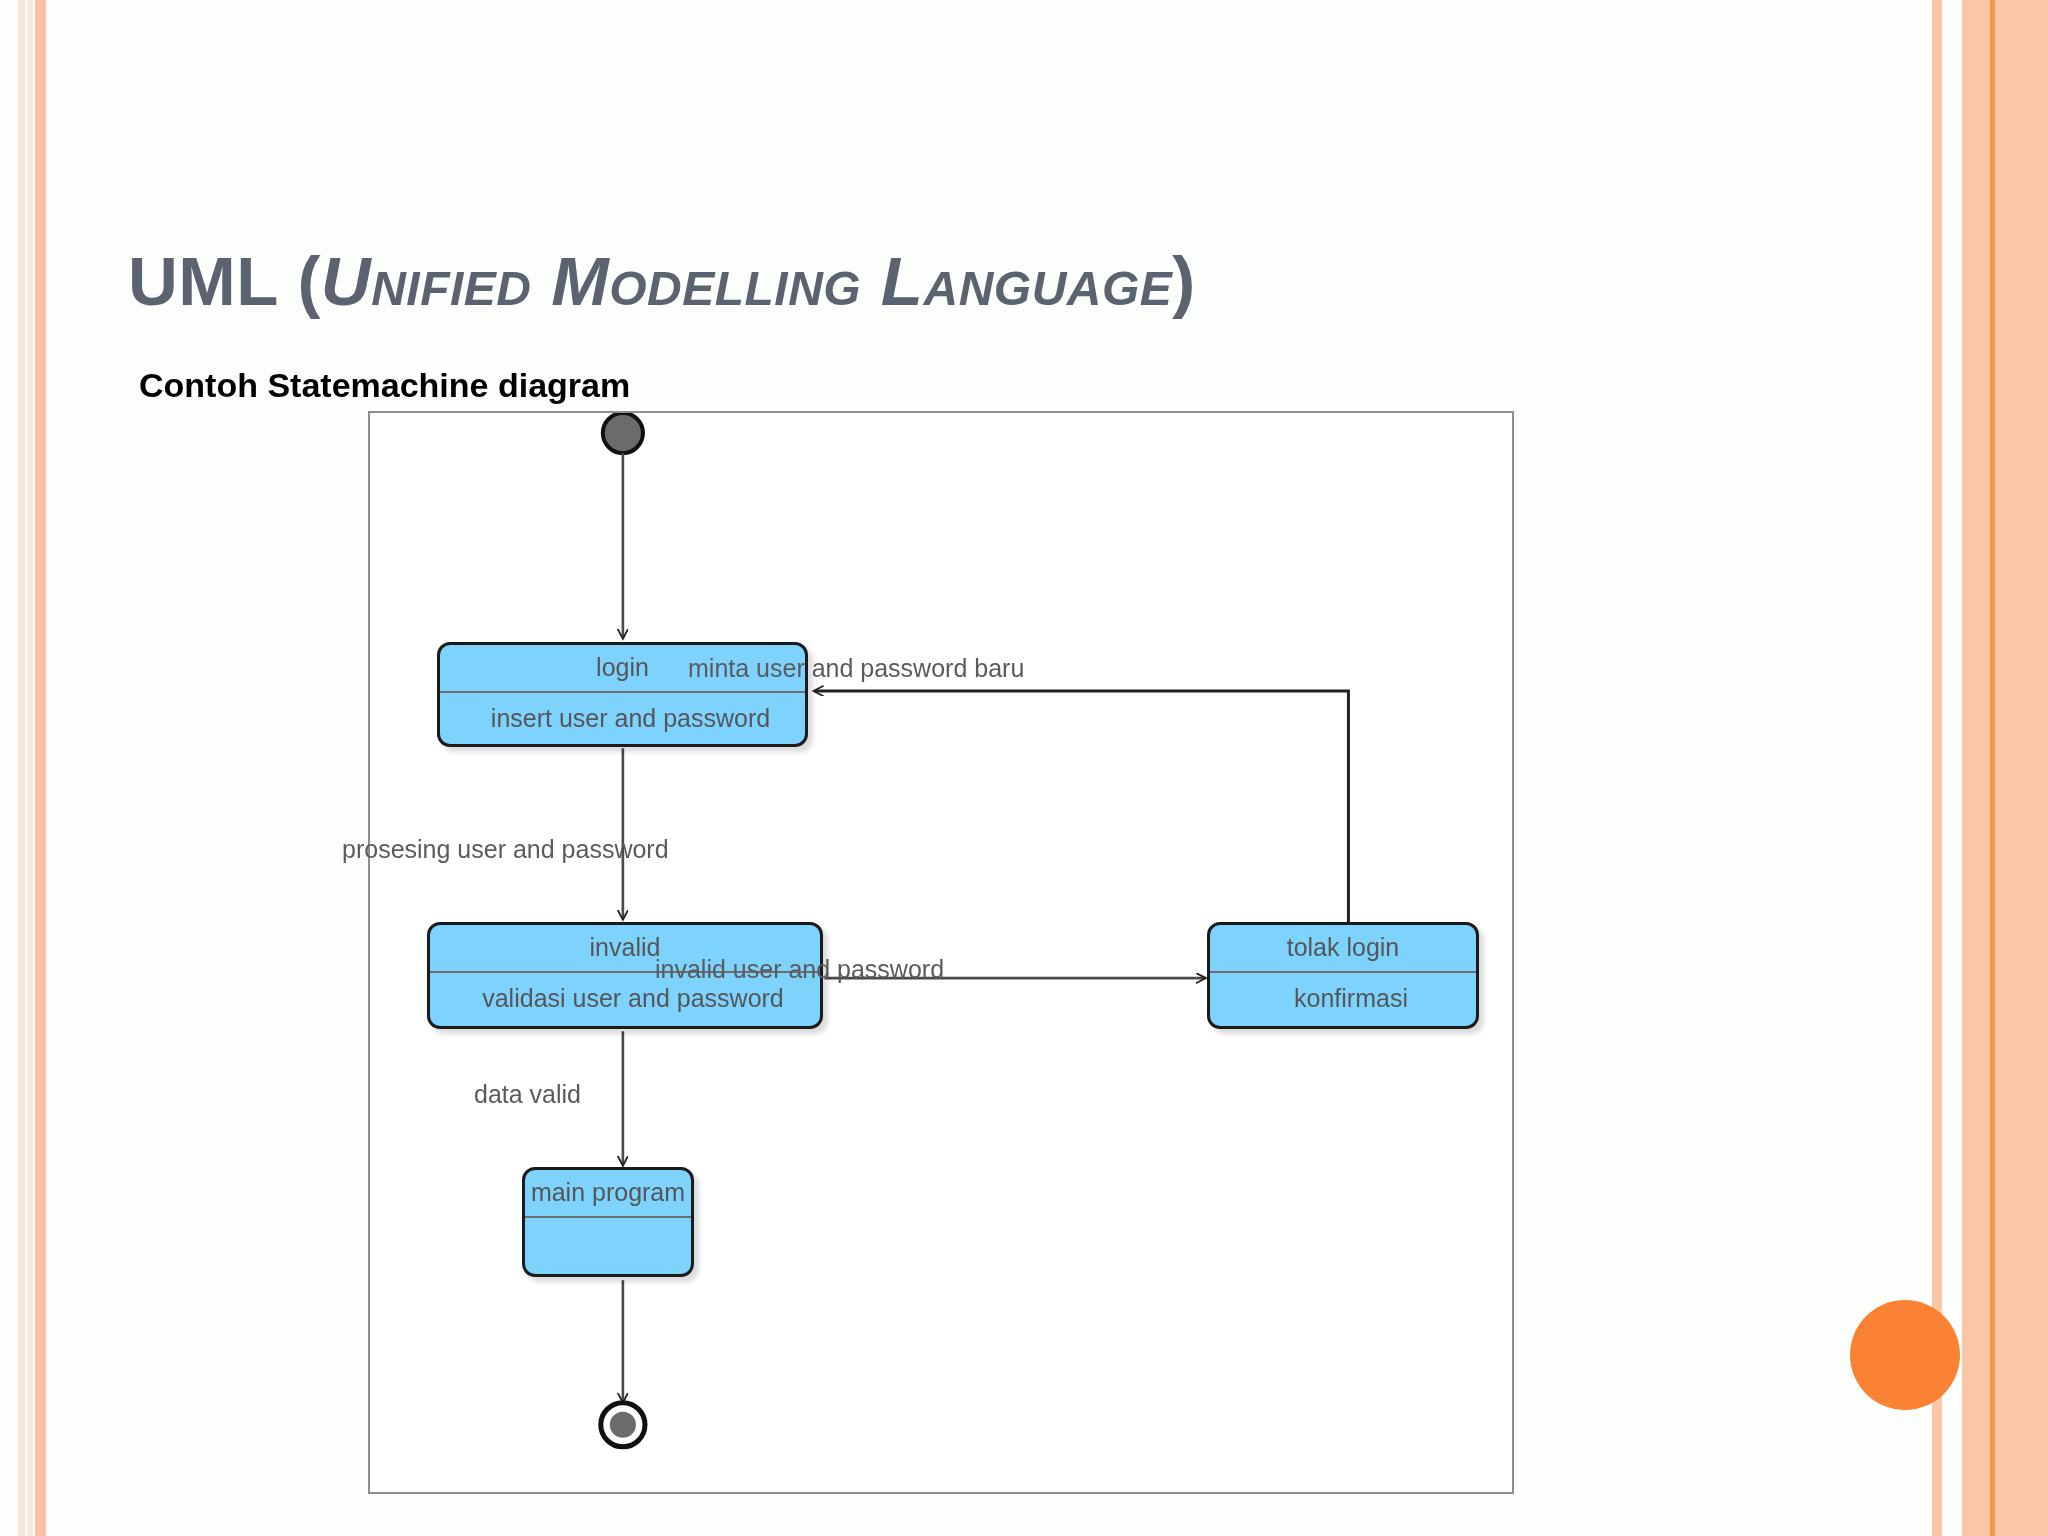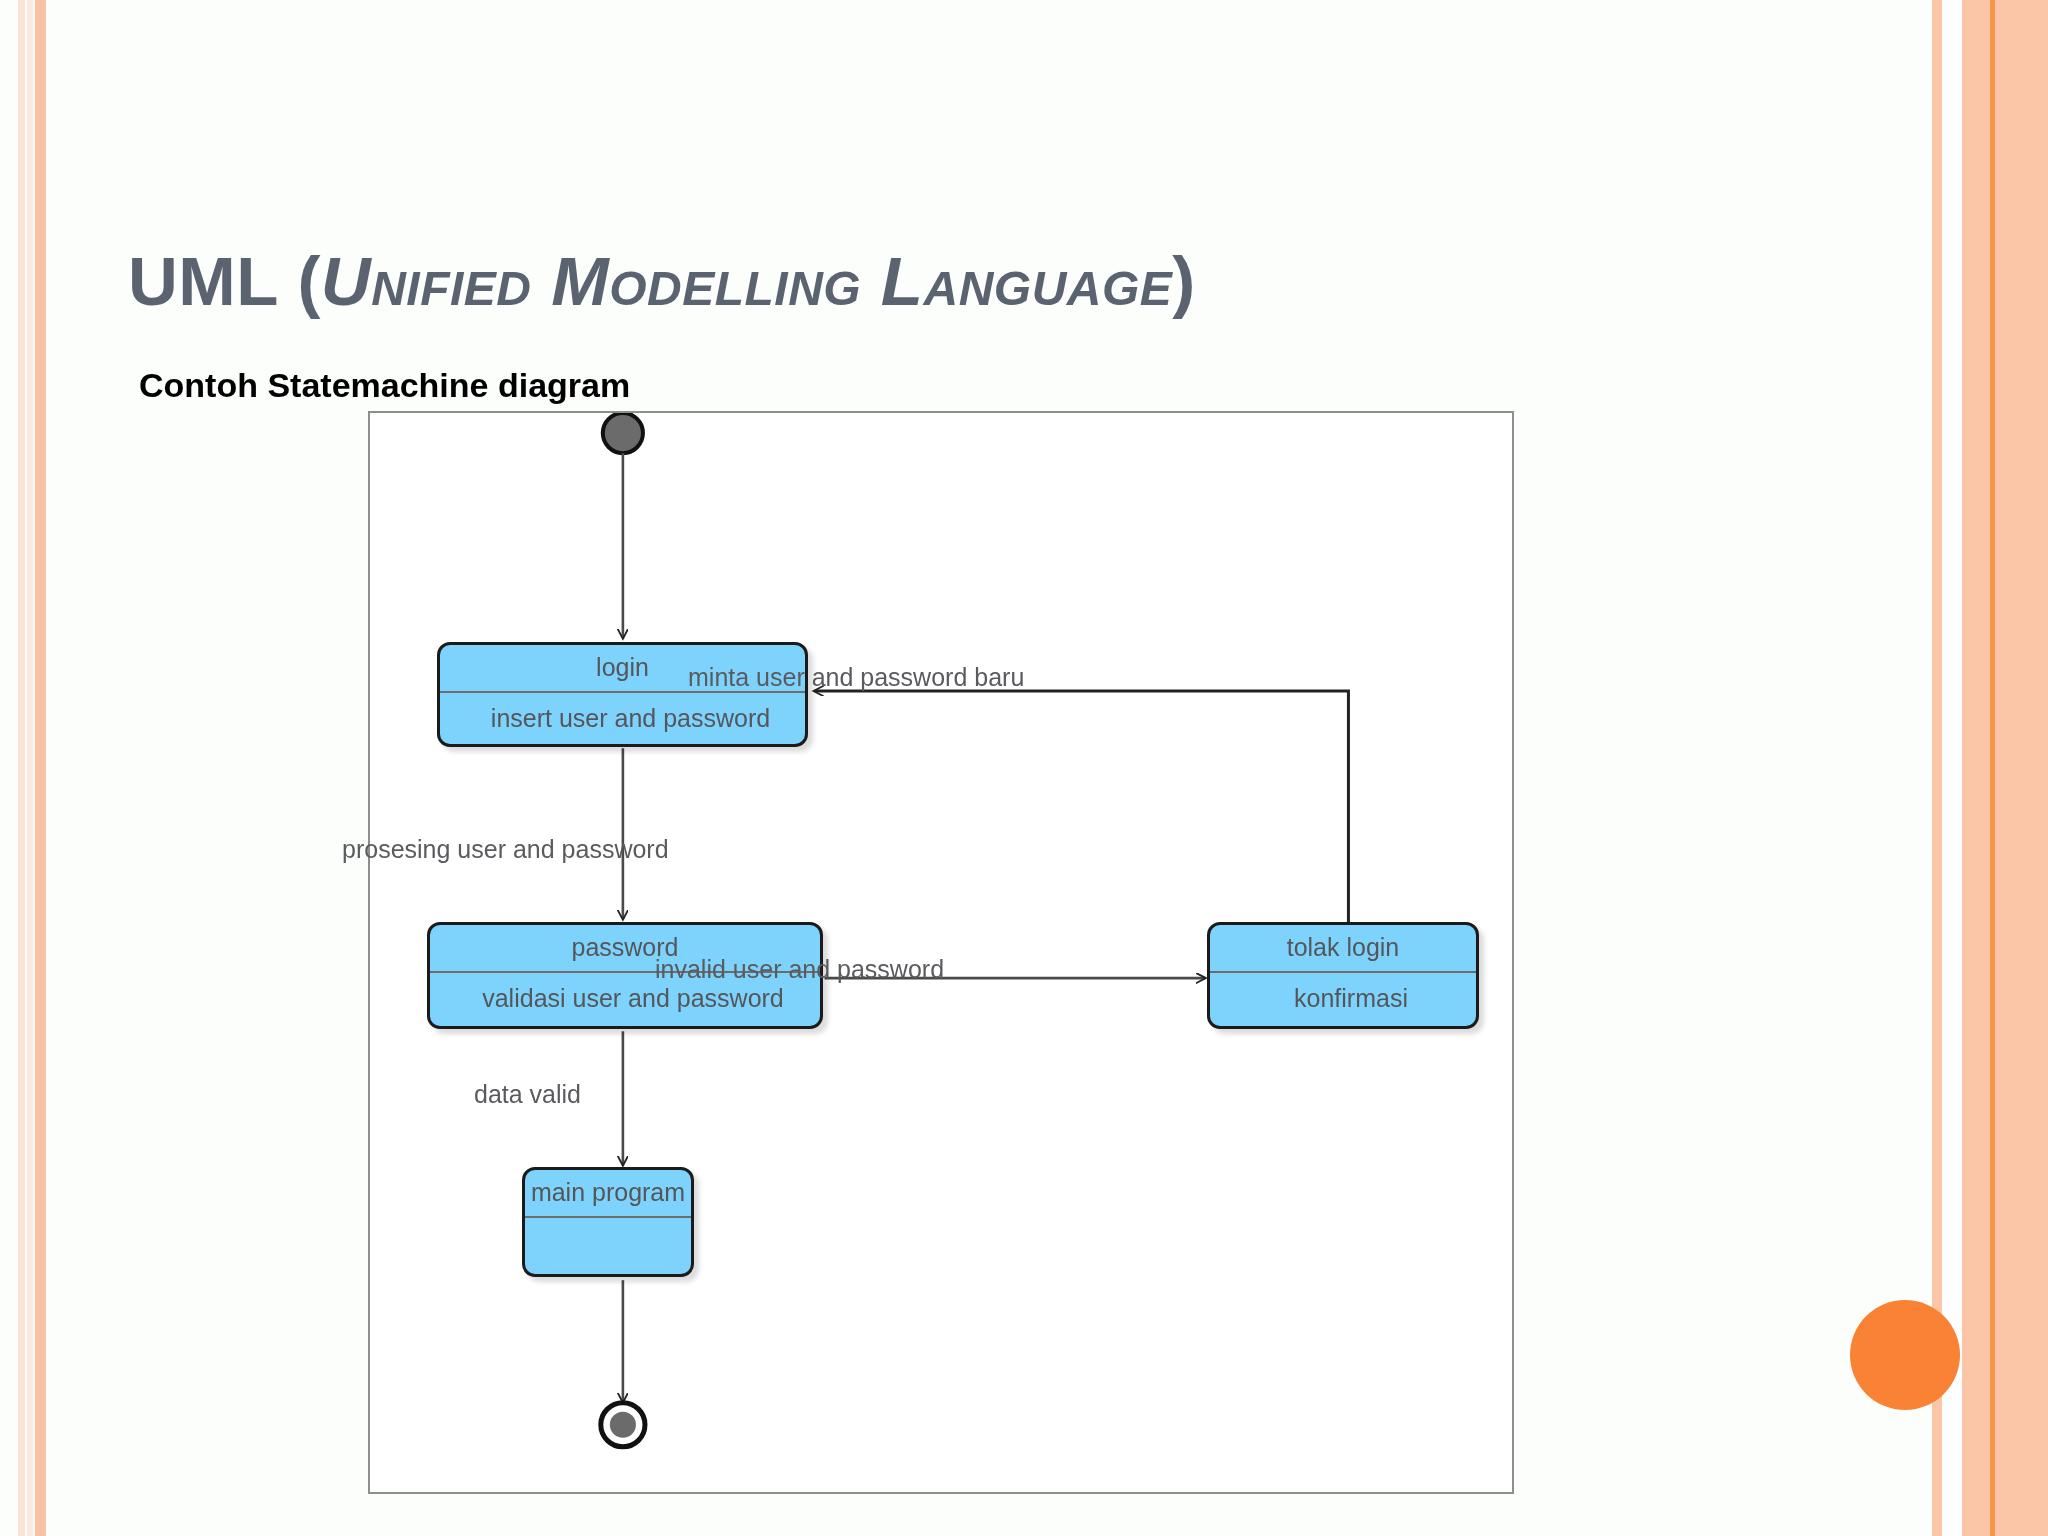--- a/index.html
+++ b/index.html
@@ -95,21 +95,21 @@
   #state-main{left:152px;top:754px;width:172px;height:110px;}
   #state-main .body{min-height:35px;}
 
   
   .edge-label{
     position:absolute;
     color:#5a5b5f;
     font-size:25px;
     white-space:nowrap;
   }
-  #lbl-minta{left:318px;top:250px;}
+  #lbl-minta{left:318px;top:241px;}
   #lbl-prosesing{left:-28px;top:422px;}
   #lbl-invalid{left:285px;top:542px;}
   #lbl-datavalid{left:59px;top:667px;margin-left:45px;}
 </style>
 </head>
 <body>
 
 <div class="edge left-edge">
   <div class="s1"></div>
   <div class="s2"></div>
@@ -157,21 +157,21 @@
     <circle cx="252" cy="1008" r="22" fill="none" stroke="#111" stroke-width="5"></circle>
     <circle cx="252" cy="1008" r="13" fill="#6b6b6b"></circle>
   </svg>
 
   <div class="state" id="state-login">
     <div class="name">login</div>
     <div class="body">insert user and password</div>
   </div>
 
   <div class="state" id="state-validasi">
-    <div class="name">password</div>
+    <div class="name">invalid</div>
     <div class="body">validasi user and password</div>
   </div>
 
   <div class="state" id="state-tolak">
     <div class="name">tolak login</div>
     <div class="body">konfirmasi</div>
   </div>
 
   <div class="state" id="state-main">
     <div class="name">main program</div>

